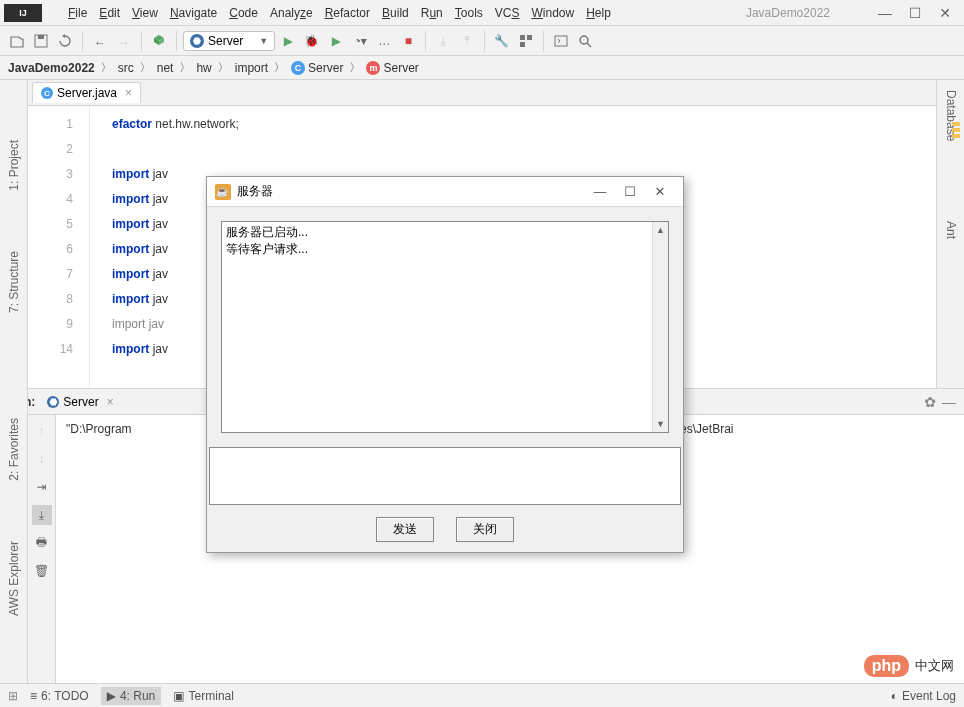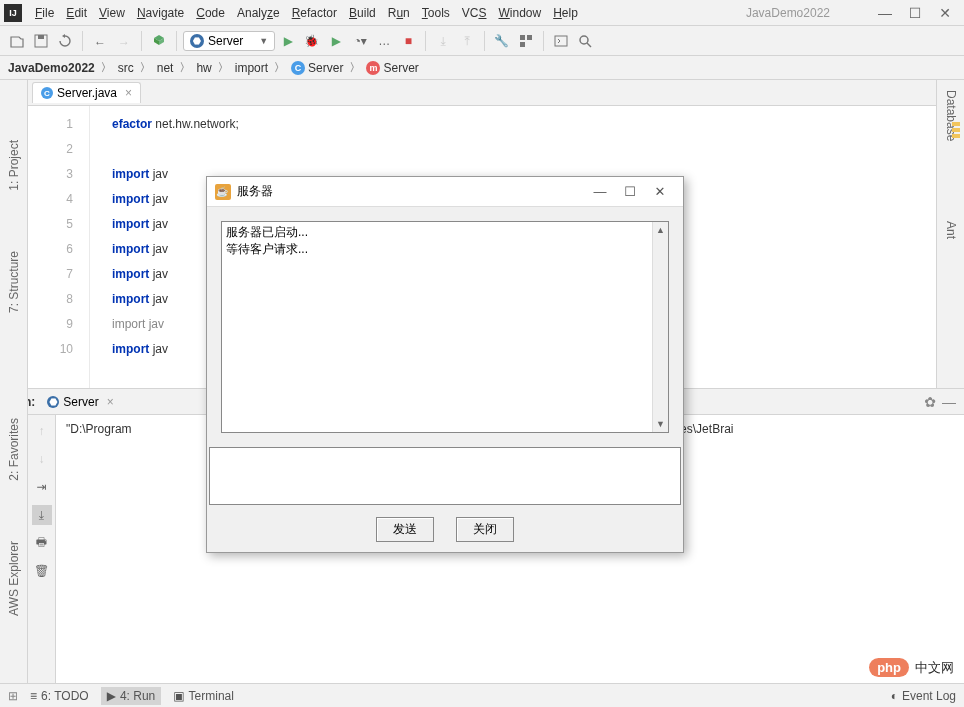--- a/index.html
+++ b/index.html
@@ -1,19 +1,19 @@
 <!DOCTYPE html>
 <html><head>
 <meta charset="utf-8">
 <style>
 * { margin: 0; padding: 0; box-sizing: border-box; font-family: "Segoe UI", Arial, sans-serif; font-size: 12px; }
 body { background: #f2f2f2; width: 964px; height: 707px; overflow: hidden; position: relative; }
 
 .titlebar { height: 26px; background: #f2f2f2; display: flex; align-items: center; padding: 0 4px; border-bottom: 1px solid #d4d4d4; }
-.titlebar .logo { width: 18px; height: 18px; background: #2d2d2d; margin-right: 7px; display:flex; align-items:center; justify-content:center; color:#fff; font-size:9px; font-weight:bold;}
+.titlebar .logo { width: 38px; height: 18px; background: #2d2d2d; margin-right: 20px; display:flex; align-items:center; justify-content:center; color:#fff; font-size:9px; font-weight:bold;}
 .titlebar .menu-item { padding: 0 6px; color: #333; cursor: default; }
 .titlebar .menu-item u { text-decoration: underline; }
 .titlebar .spacer { flex: 1; }
 .titlebar .project-name { color: #999; margin-right: 40px; }
 .titlebar .win-btn { width: 30px; text-align: center; color: #666; font-size: 14px; }
 
 .toolbar { height: 30px; background: #f2f2f2; display: flex; align-items: center; padding: 0 6px; border-bottom: 1px solid #d4d4d4; gap: 2px; }
 .toolbar .tb-icon { width: 22px; height: 22px; display: flex; align-items: center; justify-content: center; color: #666; }
 .toolbar .sep { width: 1px; height: 20px; background: #d4d4d4; margin: 0 4px; }
 .toolbar .run-config { border: 1px solid #c4c4c4; border-radius: 3px; padding: 2px 6px; display: flex; align-items: center; gap: 4px; background: #fff; }
@@ -61,21 +61,21 @@
 .run-console { flex: 1; background: #fff; padding: 6px 10px; font-family: Consolas, monospace; font-size: 13px; color: #333; }
 
 .left-fav { width: 28px; background: #f2f2f2; border-right: 1px solid #d4d4d4; display:flex; flex-direction:column; align-items:center; padding-top:30px; gap:60px; position:absolute; left:0; top:388px; bottom:24px;}
 .left-fav .vtab { writing-mode: vertical-rl; transform: rotate(180deg); color: #666; font-size: 11px;}
 
 .status-bar { position: absolute; bottom: 0; left: 0; right: 0; height: 24px; background: #f2f2f2; border-top: 1px solid #d4d4d4; display: flex; align-items: center; padding: 0 8px; gap: 12px; }
 .status-bar .sb-tab { display: flex; align-items: center; gap: 4px; color: #555; }
 .status-bar .spacer { flex: 1; }
 
 .watermark { position: absolute; right: 10px; bottom: 30px; display: flex; align-items: center; gap: 6px; opacity: 0.85; }
-.watermark .wm-logo { background: #ec6941; color: #fff; border-radius: 10px; padding: 2px 8px; font-size: 13px; font-weight: bold; }
+.watermark .wm-logo { background: #ec6941; color: #fff; border-radius: 10px; padding: 2px 8px; font-size: 16px; font-weight: bold; }
 .watermark .wm-text { color: #000000; font-size: 13px; }
 
 
 .dialog { position: absolute; left: 206px; top: 176px; width: 478px; background: #f0f0f0; border: 1px solid #999; box-shadow: 3px 3px 10px rgba(0,0,0,0.3); }
 .dialog .d-title { height: 30px; display: flex; align-items: center; padding: 0 8px; background: #fff; border-bottom: 1px solid #ddd; }
 .dialog .d-title .jicon { width:16px; height:16px; background:#e8a33d; border-radius:2px; margin-right:6px; display:flex; align-items:center; justify-content:center; font-size:10px;}
 .dialog .d-title .spacer { flex: 1; }
 .dialog .d-title .wb { width: 30px; text-align: center; color: #555; font-size: 13px; }
 .dialog .d-content { background: #fff; margin: 14px; border: 1px solid #888; height: 212px; padding: 2px 4px; font-family: "SimSun", monospace; font-size: 12px; line-height: 17px; position: relative; overflow:hidden;}
 .dialog .d-content .scrollbar { position:absolute; right:0; top:0; bottom:0; width:16px; background:#f0f0f0; border-left:1px solid #ddd;}
@@ -225,21 +225,21 @@
       <div class="gutter">
         <div>1</div>
         <div>2</div>
         <div>3</div>
         <div>4</div>
         <div>5</div>
         <div>6</div>
         <div>7</div>
         <div>8</div>
         <div>9</div>
-        <div>10</div>
+        <div>14</div>
       </div>
       <div class="code">
         <div class="line"><span class="kw">efactor</span> net.hw.network;</div>
         <div class="line"> </div>
         <div class="line"><span class="kw">import</span> jav</div>
         <div class="line"><span class="kw">import</span> jav</div>
         <div class="line"><span class="kw">import</span> jav</div>
         <div class="line"><span class="kw">import</span> jav</div>
         <div class="line"><span class="kw">import</span> jav</div>
         <div class="line"><span class="kw">import</span> jav</div>

